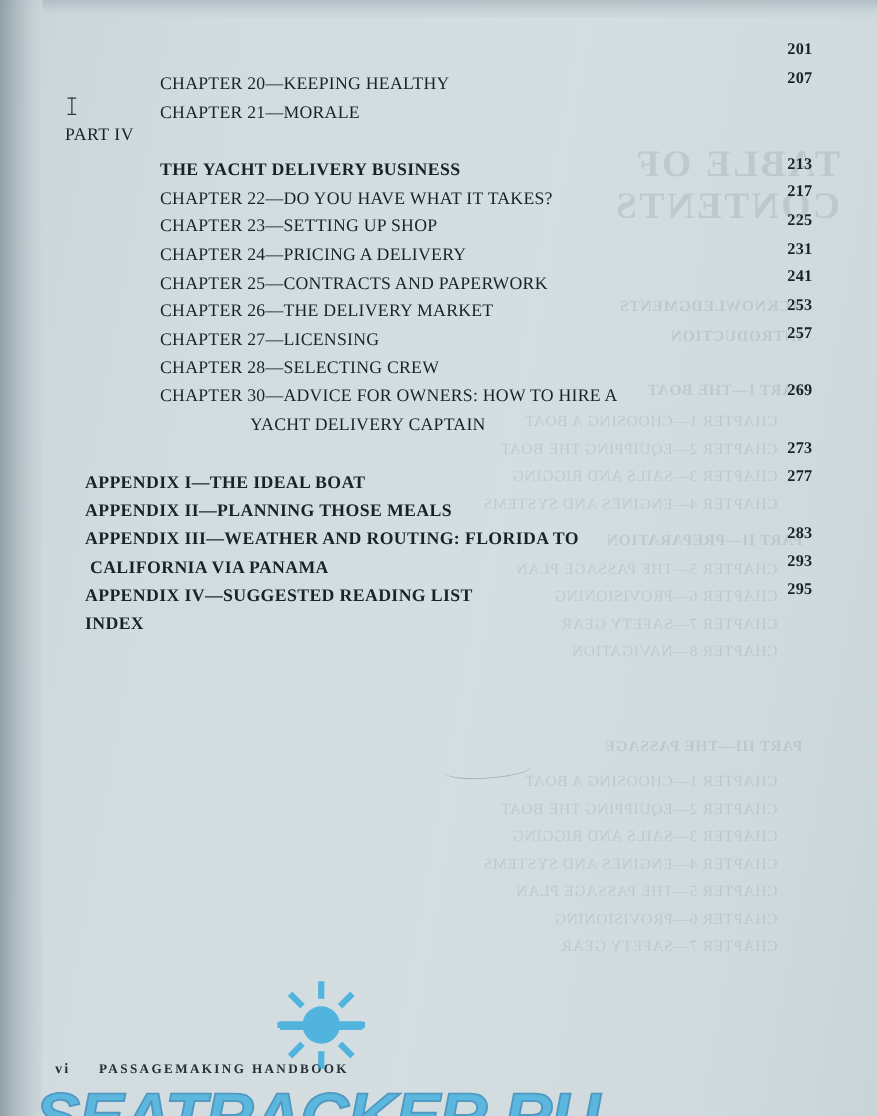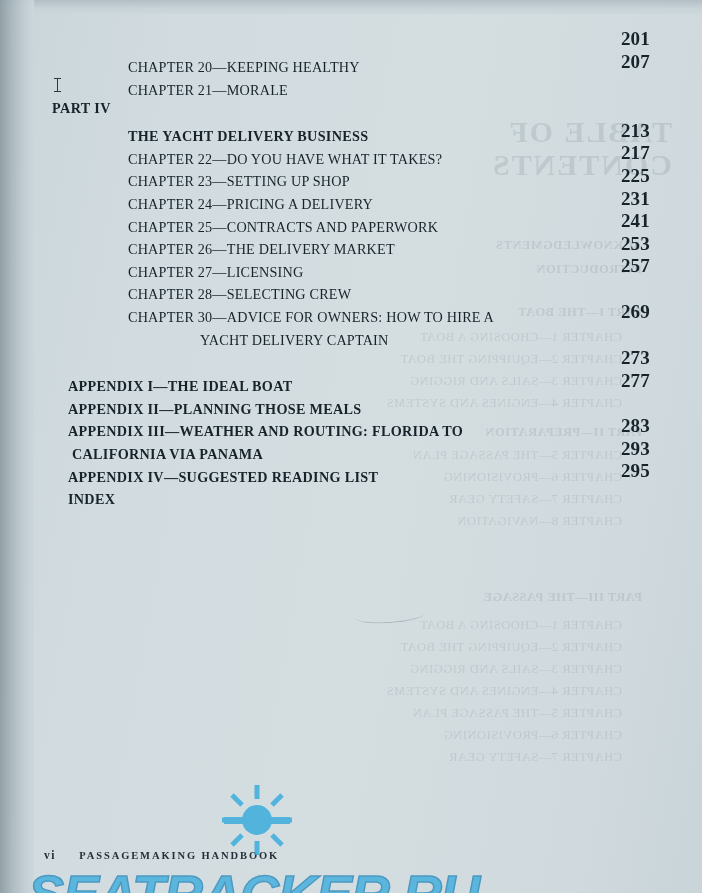--- a/index.html
+++ b/index.html
@@ -69,40 +69,40 @@
     position: relative;
     height: 22.6px;
     line-height: 22.6px;
     font-size: 14.2px;
     letter-spacing: .2px;
     white-space: nowrap;
   }
   .row .part-label {
     position: absolute;
     left: 0;
-    font-weight: bold;
+    font-weight: normal;
     letter-spacing: .4px;
   }
   .row .title {
     position: absolute;
     left: 76px;
     margin-top: 28px;
   }
   .row .title.indent0 { left: 16px; }
   .row .title.indent2 { left: 76px; }
   .row .title.hang { left: 148px; text-align: center; }
   .row .title.apx-cont { left: 20px; }
   .row .title.bold { font-weight: bold; letter-spacing: .3px; }
   .row .page-no {
     position: absolute;
     right: 22px;
     width: 40px;
     text-align: right;
     font-weight: bold;
-    font-size: 19px;
+    font-size: 13px;
   }
   .spacer-md { height: 24px; }
 
   
   .footer {
     position: absolute;
     left: 44px;
     bottom: 32px;
     font-size: 11px;
     letter-spacing: 1.6px;

